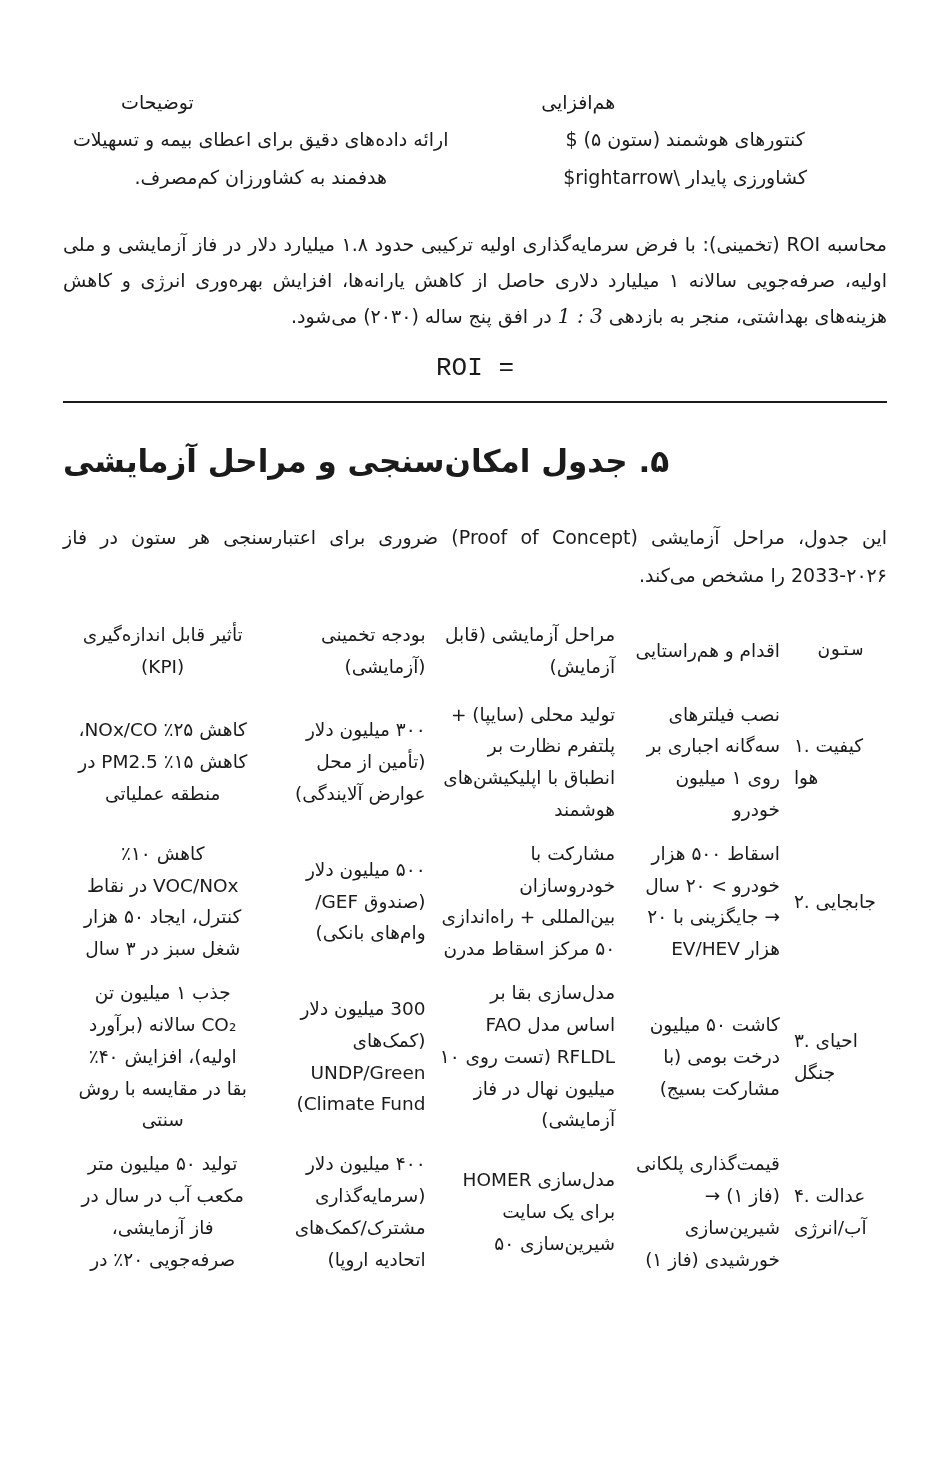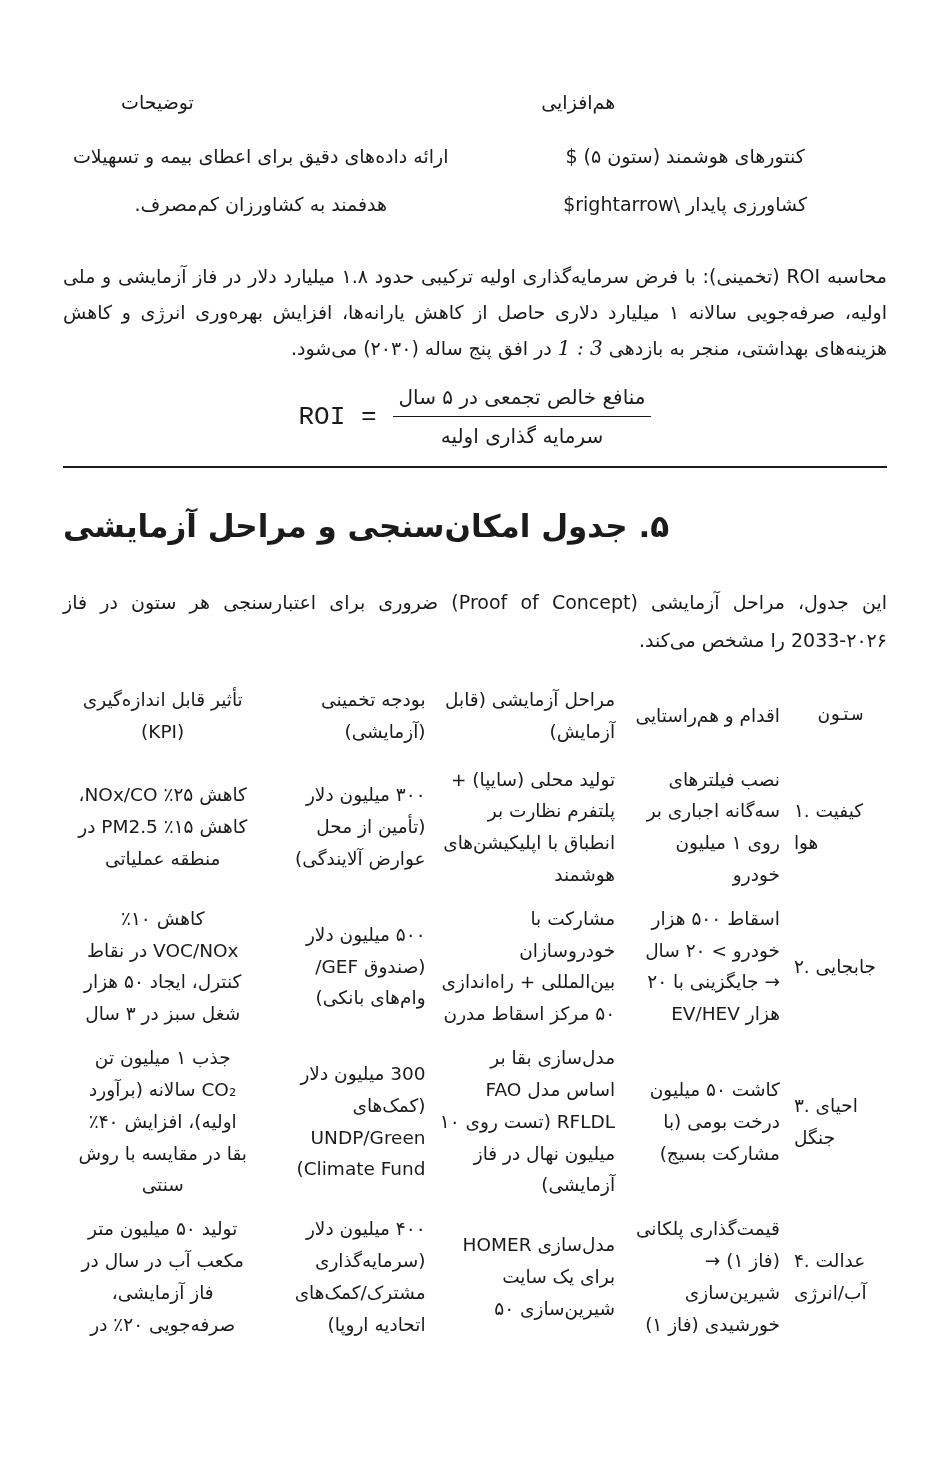--- a/index.html
+++ b/index.html
@@ -22,27 +22,27 @@
     justify-content:space-between;
   }
   .prev-col-syn{width:49%;}
   .prev-col-notes{width:48%;}
   .prev-head{
     direction:rtl;
     text-align:left;
     padding-left:58px;
     font-size:19px;
     line-height:28px;
-    margin-bottom:16px;
+    margin-bottom:4px;
   }
   .prev-body{
     direction:rtl;
     text-align:center;
     font-size:19px;
-    line-height:48px;
+    line-height:38px;
   }
 
   
   .roi-par{
     direction:rtl;
     text-align:justify;
     font-size:19px;
     line-height:36px;
     margin-top:30px;
   }
@@ -140,24 +140,20 @@
     <div class="prev-col-notes">
       <div class="prev-head">توضیحات</div>
       <div class="prev-body">ارائه داده‌های دقیق برای اعطای بیمه و تسهیلات هدفمند به کشاورزان کم‌مصرف.</div>
     </div>
   </div>
 
   <p class="roi-par"><span>محاسبه ROI (تخمینی): با فرض سرمایه‌گذاری اولیه ترکیبی حدود ۱.۸ میلیارد دلار در فاز آزمایشی و ملی اولیه، صرفه‌جویی سالانه ۱ میلیارد دلاری حاصل از کاهش یارانه‌ها، افزایش بهره‌وری انرژی و کاهش هزینه‌های بهداشتی، منجر به بازدهی </span><span class="ratio-serif">3 : 1</span><span> در افق پنج ساله (۲۰۳۰) می‌شود.</span></p>
 
   <div class="formula">
     <span class="formula-lhs">ROI =</span>
-    <span class="frac">
-      <span class="frac-num" style="display:block">منافع خالص تجمعی در ۵ سال</span>
-      <span class="frac-den" style="display:block">سرمایه گذاری اولیه</span>
-    </span>
   </div>
 
   <hr class="rule">
 
   <h2 class="sec-heading">۵. جدول امکان‌سنجی و مراحل آزمایشی</h2>
 
   <p class="sec-intro">این جدول، مراحل آزمایشی (Proof of Concept) ضروری برای اعتبارسنجی هر ستون در فاز ۲۰۲۶-2033 را مشخص می‌کند.</p>
 
   <table class="poc">
     <colgroup>

